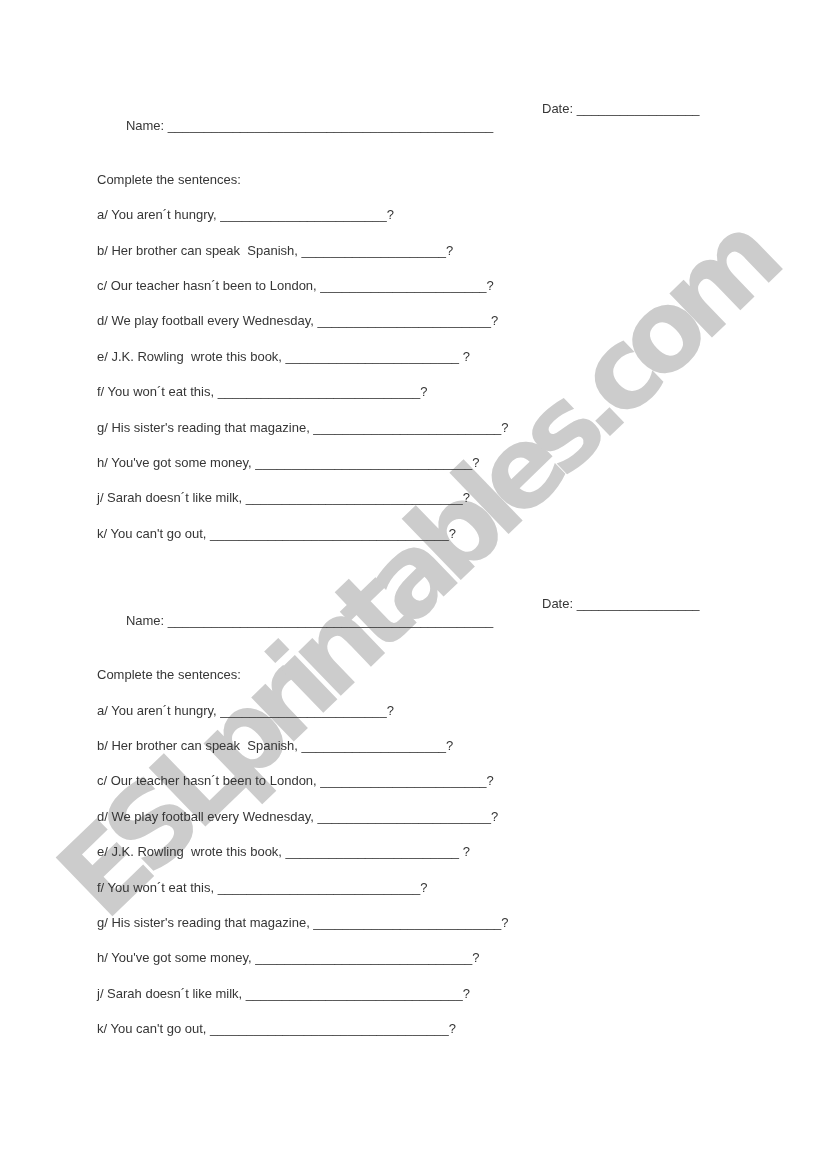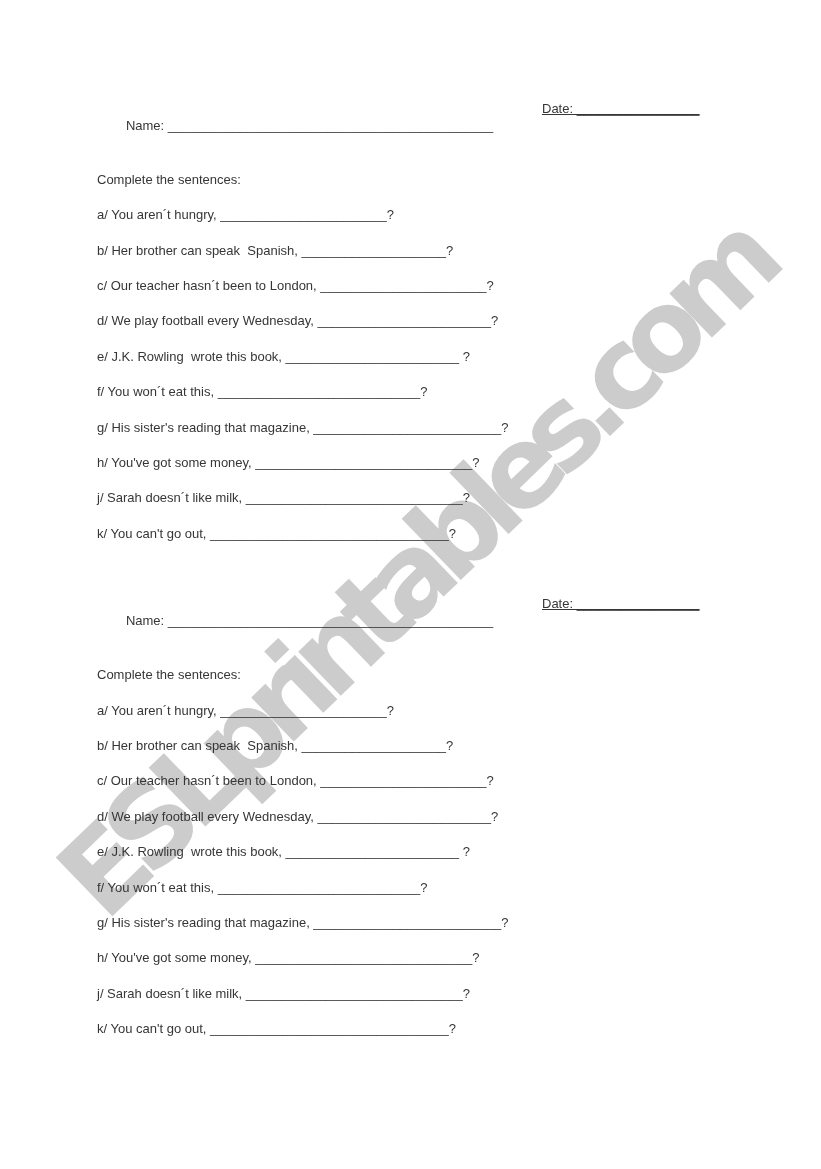--- a/index.html
+++ b/index.html
@@ -29,21 +29,21 @@
     position:absolute;
     left:97px;top:100px;right:20px;
     z-index:1;
   }
   .line{
     height:35.4px;
     line-height:17px;
     white-space:pre;
   }
   .name-row{position:relative;}
-  .date-cell{position:absolute;left:445px;top:0;white-space:pre;text-decoration:underline;}
+  .date-cell{position:absolute;left:445px;top:0;white-space:pre;}
 </style>
 </head>
 <body>
 
 <div class="page">
 
   <div class="watermark" style="color: rgb(204, 204, 204);">ESLprintables.com</div>
 
   <div class="content">
 

